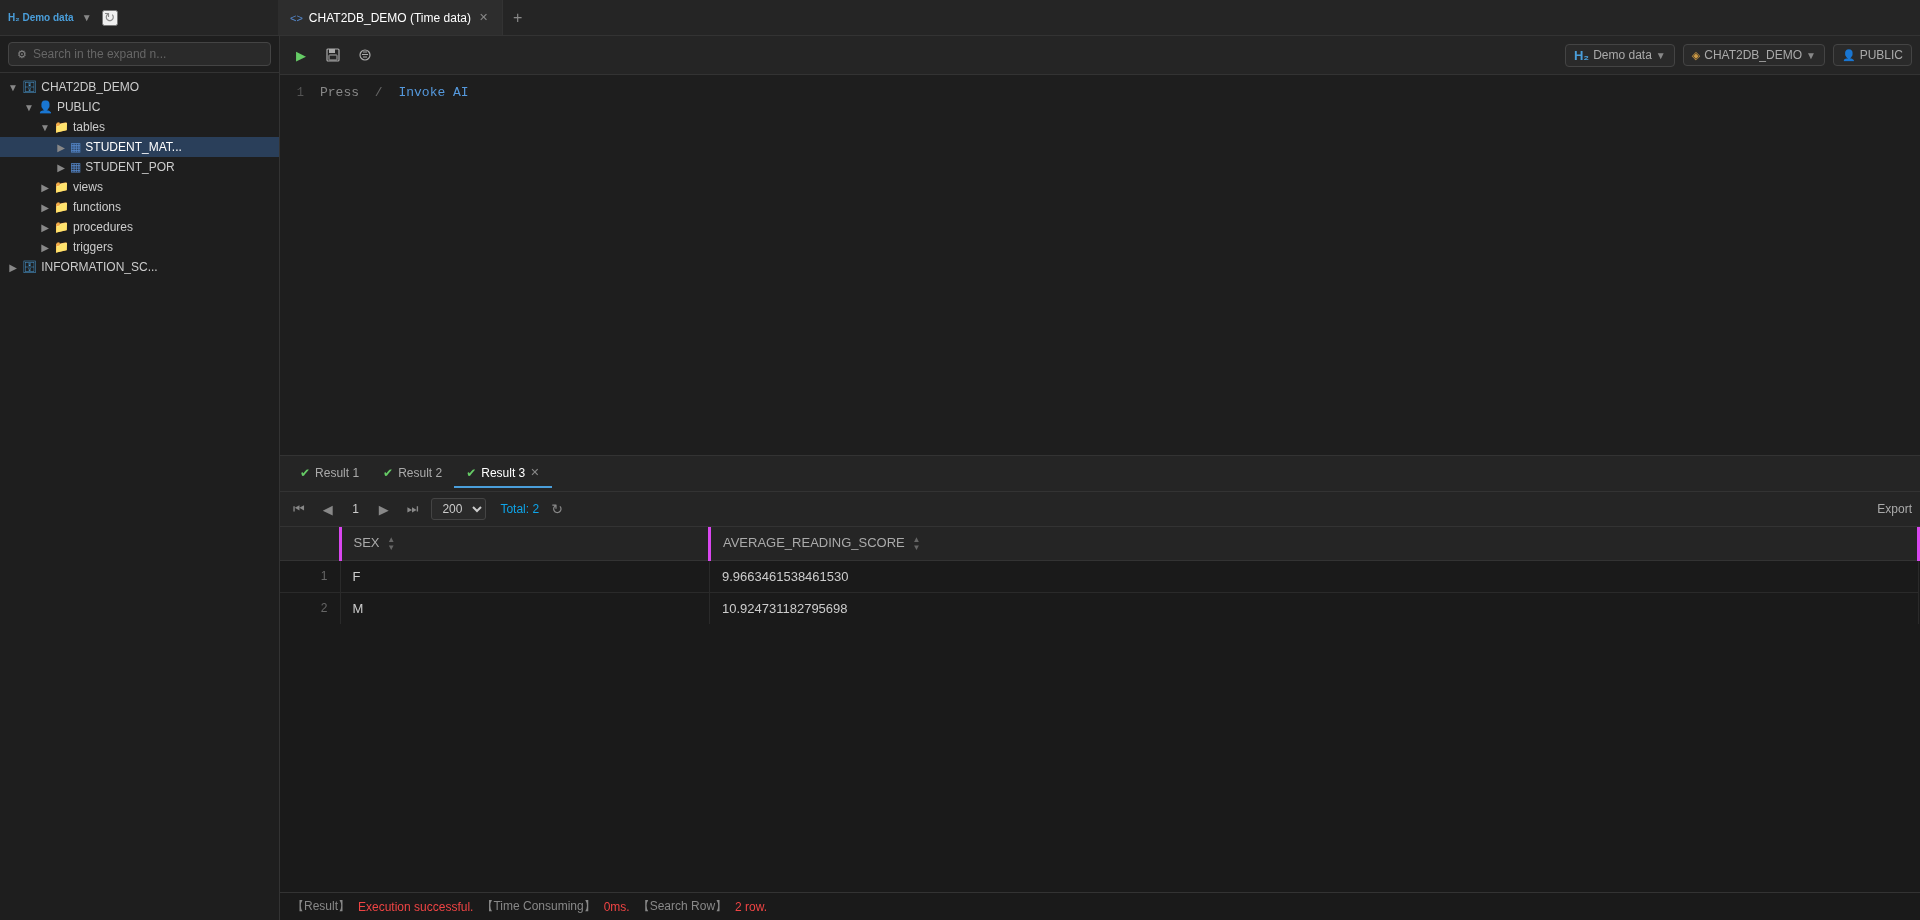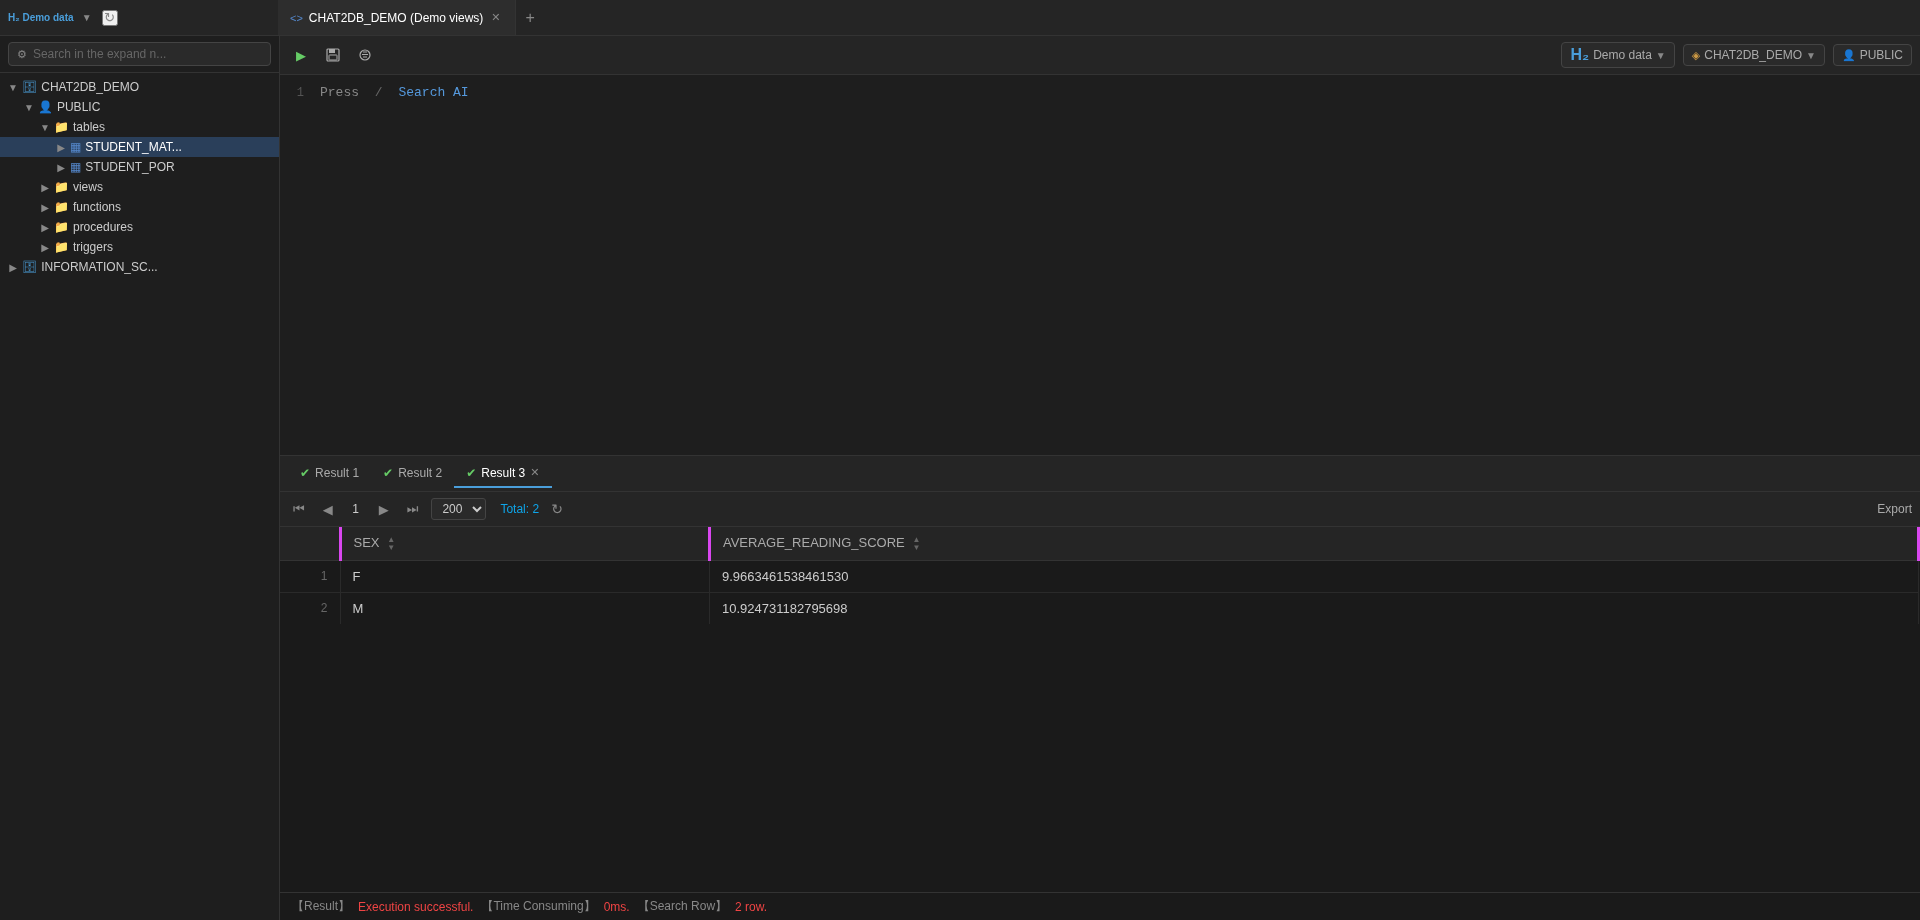--- a/index.html
+++ b/index.html
@@ -431,21 +431,21 @@
 
 <div class="title-bar">
   <div class="title-bar-left">
     <span class="h2-logo">H₂ Demo data</span>
     <span class="chevron open" style="font-size:10px; color:#888;"></span>
     <button class="refresh-icon">↻</button>
   </div>
   <div class="tab-bar">
     <div class="tab active">
       <span class="tab-icon">&lt;&gt;</span>
-      <span>CHAT2DB_DEMO (Demo views)</span>
+      <span>CHAT2DB_DEMO (Time data)</span>
       <span class="tab-close">✕</span>
     </div>
     <div class="tab-add">+</div>
   </div>
 </div>
 
 <div class="main-content">
 
   <div class="sidebar">
     <div class="sidebar-header">
@@ -534,21 +534,21 @@
         <svg width="14" height="14" viewBox="0 0 14 14" fill="none">
           <circle cx="7" cy="7" r="5" stroke="#aaa" stroke-width="1.2"></circle>
           <line x1="5" y1="4" x2="9" y2="4" stroke="#aaa" stroke-width="1"></line>
           <line x1="4" y1="6.5" x2="10" y2="6.5" stroke="#aaa" stroke-width="1"></line>
           <line x1="5" y1="9" x2="9" y2="9" stroke="#aaa" stroke-width="1"></line>
         </svg>
       </button>
 
       <div class="connection-info">
         <div class="conn-item">
-          <span class="h2-logo" style="font-size:16px;">H₂</span>
+          <span class="h2-logo" style="font-size:13px;">H₂</span>
           <span>Demo data</span>
           <span class="conn-arrow">▼</span>
         </div>
         <div class="conn-item">
           <span style="font-size:11px; color:#cc9944;">◈</span>
           <span>CHAT2DB_DEMO</span>
           <span class="conn-arrow">▼</span>
         </div>
         <div class="conn-item">
           <span style="font-size:11px;">👤</span>
@@ -557,21 +557,21 @@
       </div>
     </div>
 
     <div class="editor-area">
       <div class="editor-line">
         <span class="line-number">1</span>
         <span class="editor-text">Press</span>
         <span class="editor-slash" style="margin: 0 4px;">&nbsp;</span>
         <span class="editor-slash">/</span>
         <span class="editor-slash" style="margin: 0 4px;">&nbsp;</span>
-        <span class="editor-invoke">Search AI</span>
+        <span class="editor-invoke">Invoke AI</span>
       </div>
     </div>
 
     <div class="results-area">
 
       <div class="result-tabs">
         <div class="result-tab">
           <span class="result-tab-check">✔</span>
           <span>Result 1</span>
         </div>

